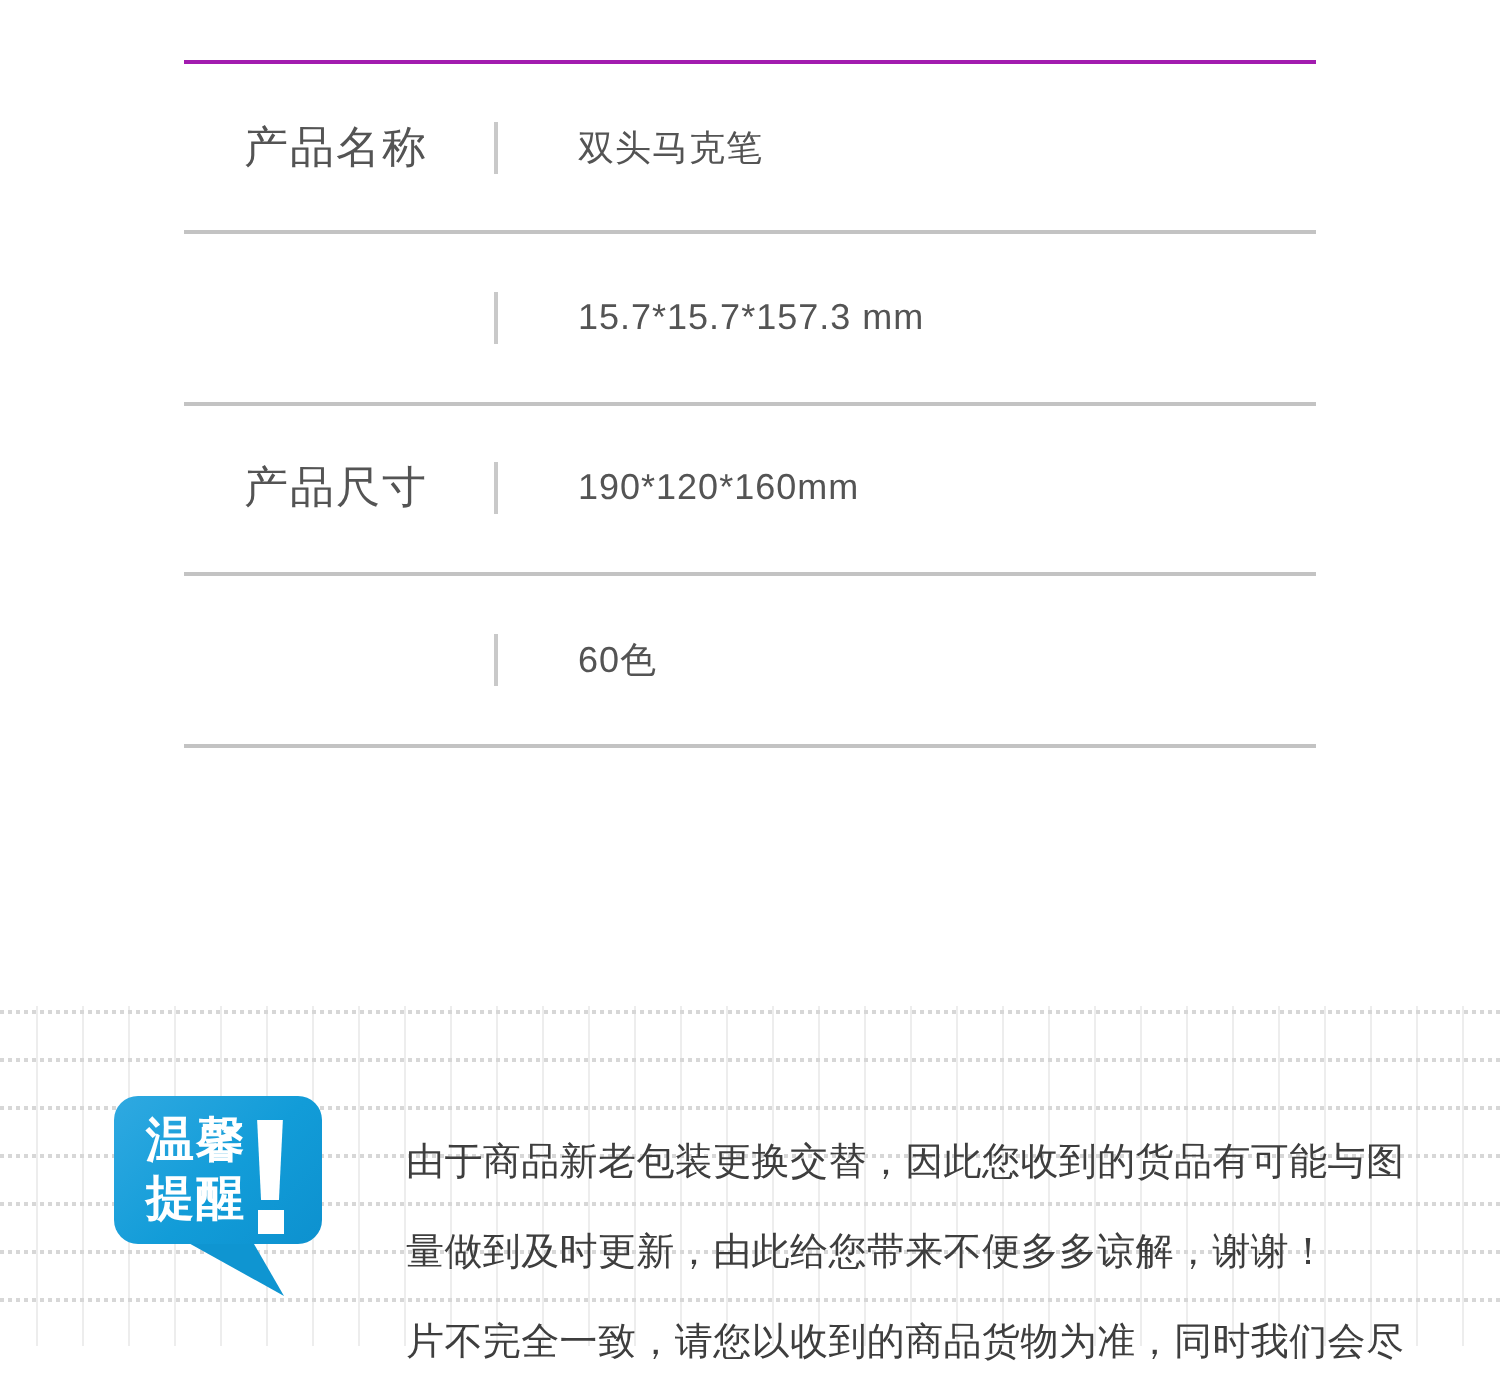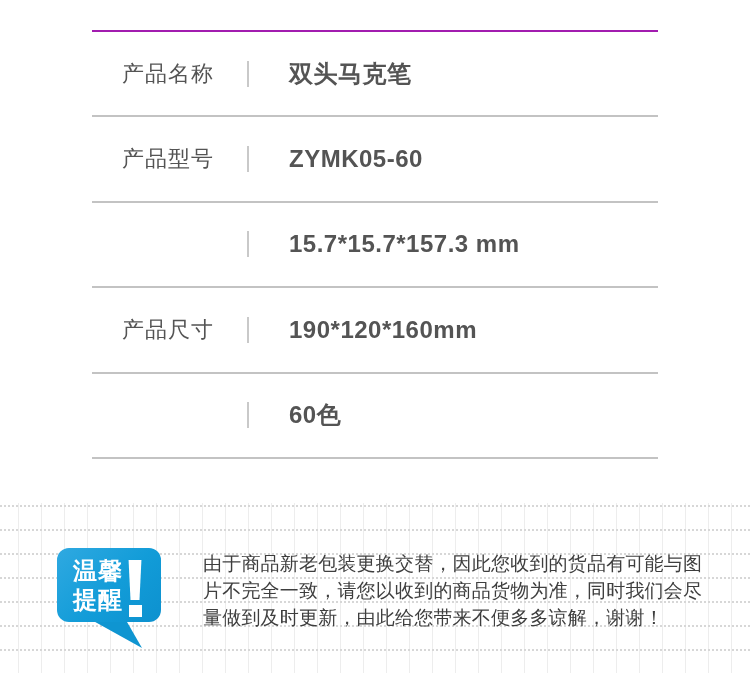--- a/index.html
+++ b/index.html
@@ -17,21 +17,21 @@
   .spec-label {
     position:absolute; left:30px; top:50%; transform:translateY(-50%);
     font-size:22px; color:#545454; font-weight:500; letter-spacing:1px; white-space:nowrap;
   }
   .spec-divider {
     position:absolute; left:155px; top:50%; transform:translateY(-50%);
     width:2px; height:26px; background:#c9c9c9;
   }
   .spec-value {
     position:absolute; left:197px; top:50%; transform:translateY(-50%);
-    font-size:24px; color:#545454; letter-spacing:0.5px; white-space:nowrap;font-weight:bold;
+    font-size:18px; color:#545454; letter-spacing:0.5px; white-space:nowrap;
   }
 
   
   .reminder-section {
     position:absolute; left:0; top:503px; width:750px; height:170px;
     background-color:#ffffff;
     background-image:
       conic-gradient(at 2px 2px, rgba(0,0,0,0) 0deg 270deg, #d7d7d7 270deg 360deg),
       linear-gradient(to right, #ededed 0 1px, rgba(0,0,0,0) 1px);
     background-size: 4px 24px, 23px 100%;
@@ -63,40 +63,35 @@
   }
   .excl-dot {
     position:absolute; left:72px; top:57px; width:13px; height:12px; background:#ffffff;
   }
 
   
   .reminder-text {
     position:absolute; left:203px; top:47px;
     font-size:19px; line-height:27px; color:#3e3e3e; letter-spacing:0.2px;
   }
-  .reminder-line { display:block; white-space:nowrap; }
+  .reminder-line { display:block; white-space:nowrap;margin-top:18px; }
 </style>
 </head>
 <body>
 
 <div class="page">
 
   <div class="spec-table">
 
       <div class="spec-row">
         <span class="spec-label">产品名称</span>
         <span class="spec-divider"></span>
         <span class="spec-value">双头马克笔</span>
       </div>
 
-      <div class="spec-row">
-        <span class="spec-label">产品型号</span>
-        <span class="spec-divider"></span>
-        <span class="spec-value">ZYMK05-60</span>
-      </div>
 
       <div class="spec-row">
         <span class="spec-divider"></span>
         <span class="spec-value">15.7*15.7*157.3 mm</span>
       </div>
 
       <div class="spec-row">
         <span class="spec-label">产品尺寸</span>
         <span class="spec-divider"></span>
         <span class="spec-value">190*120*160mm</span>
@@ -118,19 +113,19 @@
         <span>提醒</span>
       </div>
       <div class="excl-bar"></div>
       <div class="excl-dot"></div>
     </div>
 
     <div class="reminder-text">
 
         <span class="reminder-line">由于商品新老包装更换交替，因此您收到的货品有可能与图</span>
 
+        <span class="reminder-line">量做到及时更新，由此给您带来不便多多谅解，谢谢！</span>
+
         <span class="reminder-line">片不完全一致，请您以收到的商品货物为准，同时我们会尽</span>
-
-        <span class="reminder-line">量做到及时更新，由此给您带来不便多多谅解，谢谢！</span>
       </div>
 
   </div>
 </div>
 
 </body></html>

